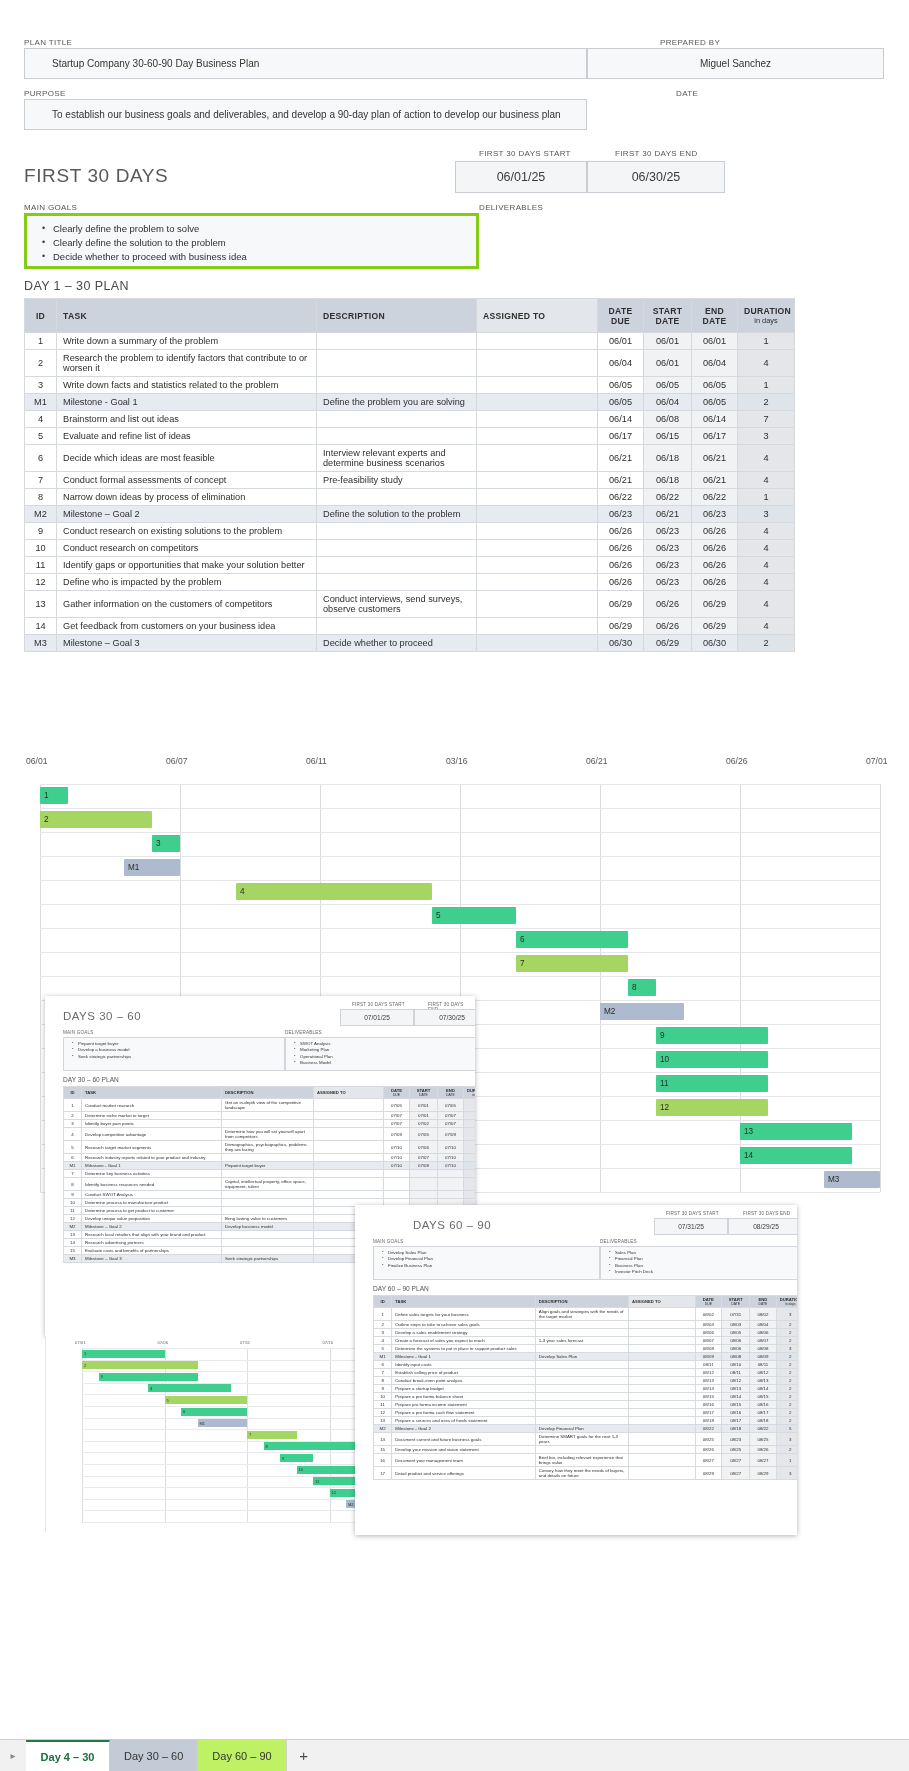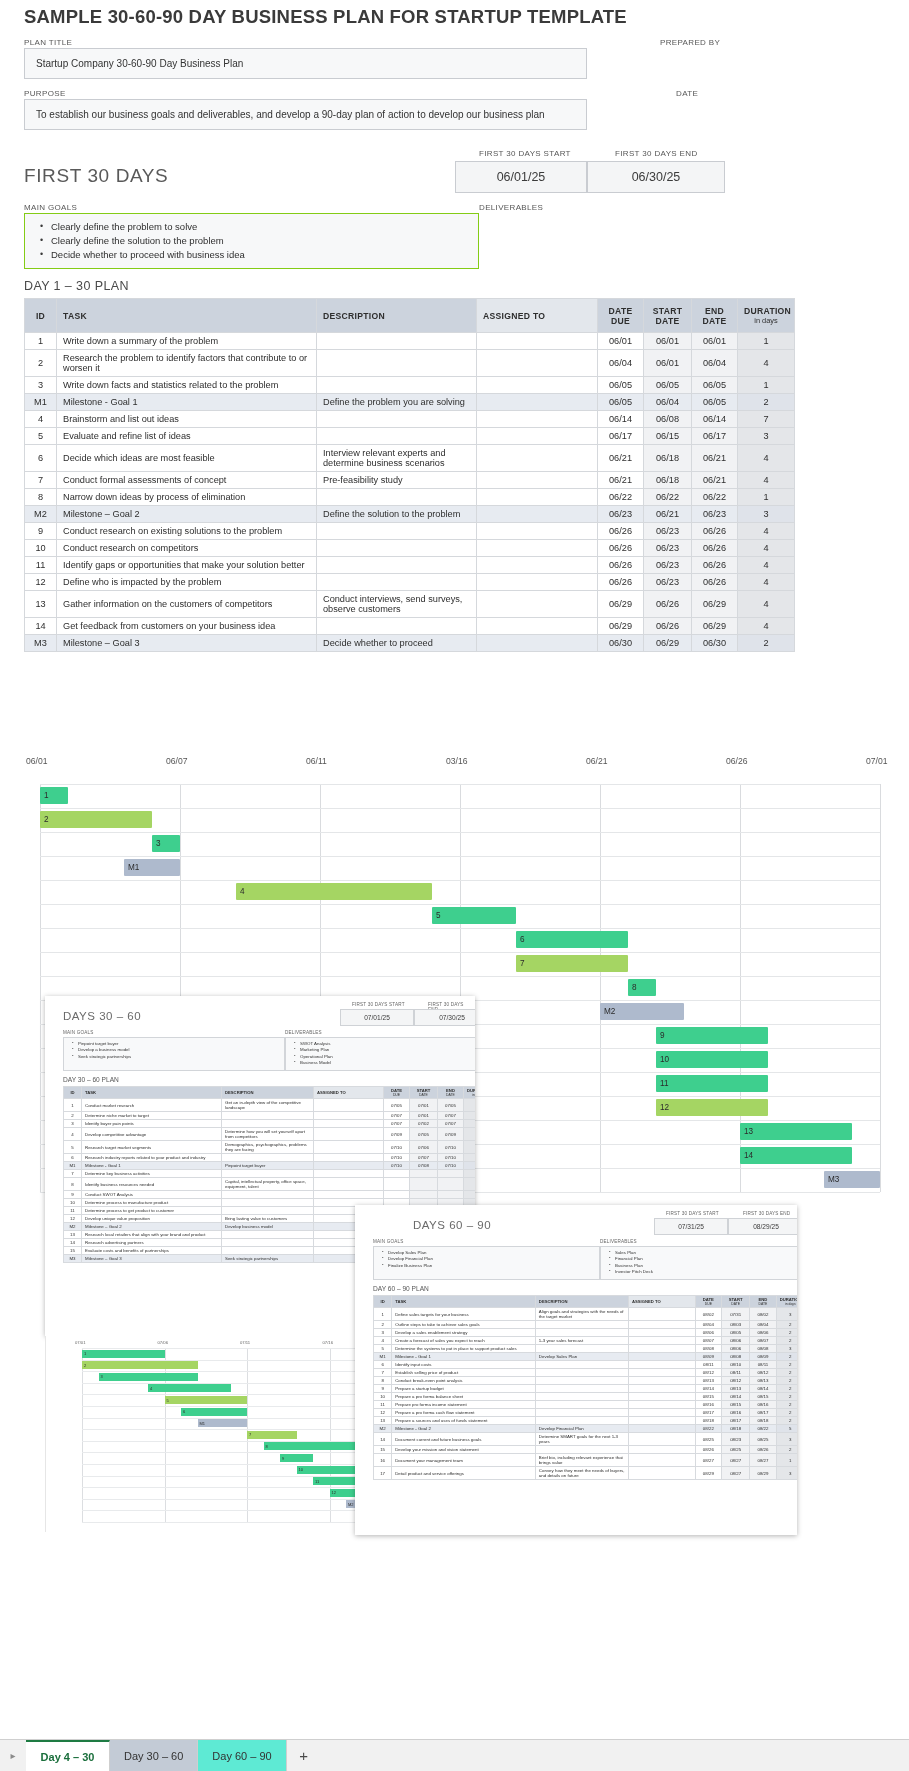--- a/index.html
+++ b/index.html
@@ -17,32 +17,32 @@
     position:absolute;left:24px;top:6px;width:860px;
     font-size:18.5px;font-weight:bold;letter-spacing:.2px;color:#3a3a3a;
   }
   .lbl{font-size:8px;letter-spacing:.35px;color:#575757;text-transform:uppercase;}
   .fieldbox{
     background:#f7f8f9;border:1px solid #c9ccd1;
     display:flex;align-items:center;box-sizing:border-box;
     font-size:10px;color:#333;
   }
   .fieldbox.center{justify-content:center;}
-  .fieldbox.left{padding-left:11px;}
+  .fieldbox.left{padding-left:27px;}
 
   
   .sect-title{
     font-size:19px;color:#595959;letter-spacing:.6px;font-weight:normal;
   }
   .datebox{
     background:#f4f5f6;border:1px solid #c9ccd1;box-sizing:border-box;
     display:flex;align-items:center;justify-content:center;font-size:12.5px;color:#3b3b3b;
   }
   .panel{
-    background:#f7f8f9;border:1px solid #84cc16;box-sizing:border-box;
+    background:#f7f8f9;border:3px solid #84cc16;box-sizing:border-box;
   }
   .panel ul{margin:0;padding:6px 0 6px 26px;list-style:none;}
   .panel li{font-size:9.5px;line-height:14px;color:#2f2f2f;position:relative;}
   .panel li:before{content:"•";position:absolute;left:-11px;top:-1px;font-size:9px;color:#3a3a3a;}
 
   
   .tbl-cap{font-size:12.5px;color:#4a4a4a;letter-spacing:.4px;}
   table.gt{border-collapse:collapse;table-layout:fixed;font-size:9.2px;}
   table.gt th,table.gt td{
     border:1px solid #d5d8dc;box-sizing:border-box;vertical-align:middle;
@@ -114,33 +114,33 @@
     position:absolute;left:0;bottom:0;width:909px;height:31px;
     background:#f1f1f1;border-top:1px solid #cfcfcf;display:flex;align-items:stretch;
   }
   .tab-arrow{width:26px;display:flex;align-items:center;justify-content:center;color:#8a8a8a;font-size:10px;}
   .tab{
     min-width:84px;padding:0 14px;display:flex;align-items:center;justify-content:center;
     font-size:11px;color:#333;border-right:1px solid #cfcfcf;box-sizing:border-box;
   }
   .tab.active{background:#ffffff;border-top:2px solid #1e7b43;color:#1a6f3c;font-weight:bold;}
   .tab.alt1{background:#c3cbd6;}
-  .tab.alt2{background:#5eead4;}
+  .tab.alt2{background:#bef264;}
   .tab-add{width:34px;display:flex;align-items:center;justify-content:center;font-size:15px;color:#4a4a4a;}
 </style>
 </head>
 <body>
 
 <div class="page">
 
-  <div class="doc-title">SAMPLE 30-60-90 DAY BUSINESS PLAN FOR STARTUP TEMPLATE</div>
 
   <div class="lbl" style="position:absolute;left:24px;top:38px;">PLAN TITLE</div>
   <div class="lbl" style="position:absolute;left:660px;top:38px;">PREPARED BY</div>
   <div class="fieldbox left" style="position:absolute;left:24px;top:48px;width:563px;height:31px;">Startup Company 30-60-90 Day Business Plan</div>
+  <div class="fieldbox center" style="position:absolute;left:587px;top:48px;width:297px;height:31px;">Miguel Sanchez</div>
 
   <div class="lbl" style="position:absolute;left:24px;top:89px;">PURPOSE</div>
   <div class="lbl" style="position:absolute;left:676px;top:89px;">DATE</div>
   <div class="fieldbox left" style="position:absolute;left:24px;top:99px;width:563px;height:31px;">To establish our business goals and deliverables, and develop a 90-day plan of action to develop our business plan</div>
 
   <div class="sect-title" style="position:absolute;left:24px;top:165px;">FIRST 30 DAYS</div>
   <div class="lbl" style="position:absolute;left:479px;top:149px;">FIRST 30 DAYS START</div>
   <div class="lbl" style="position:absolute;left:615px;top:149px;">FIRST 30 DAYS END</div>
   <div class="datebox" style="position:absolute;left:455px;top:161px;width:132px;height:32px;">06/01/25</div>
   <div class="datebox" style="position:absolute;left:587px;top:161px;width:138px;height:32px;">06/30/25</div>

